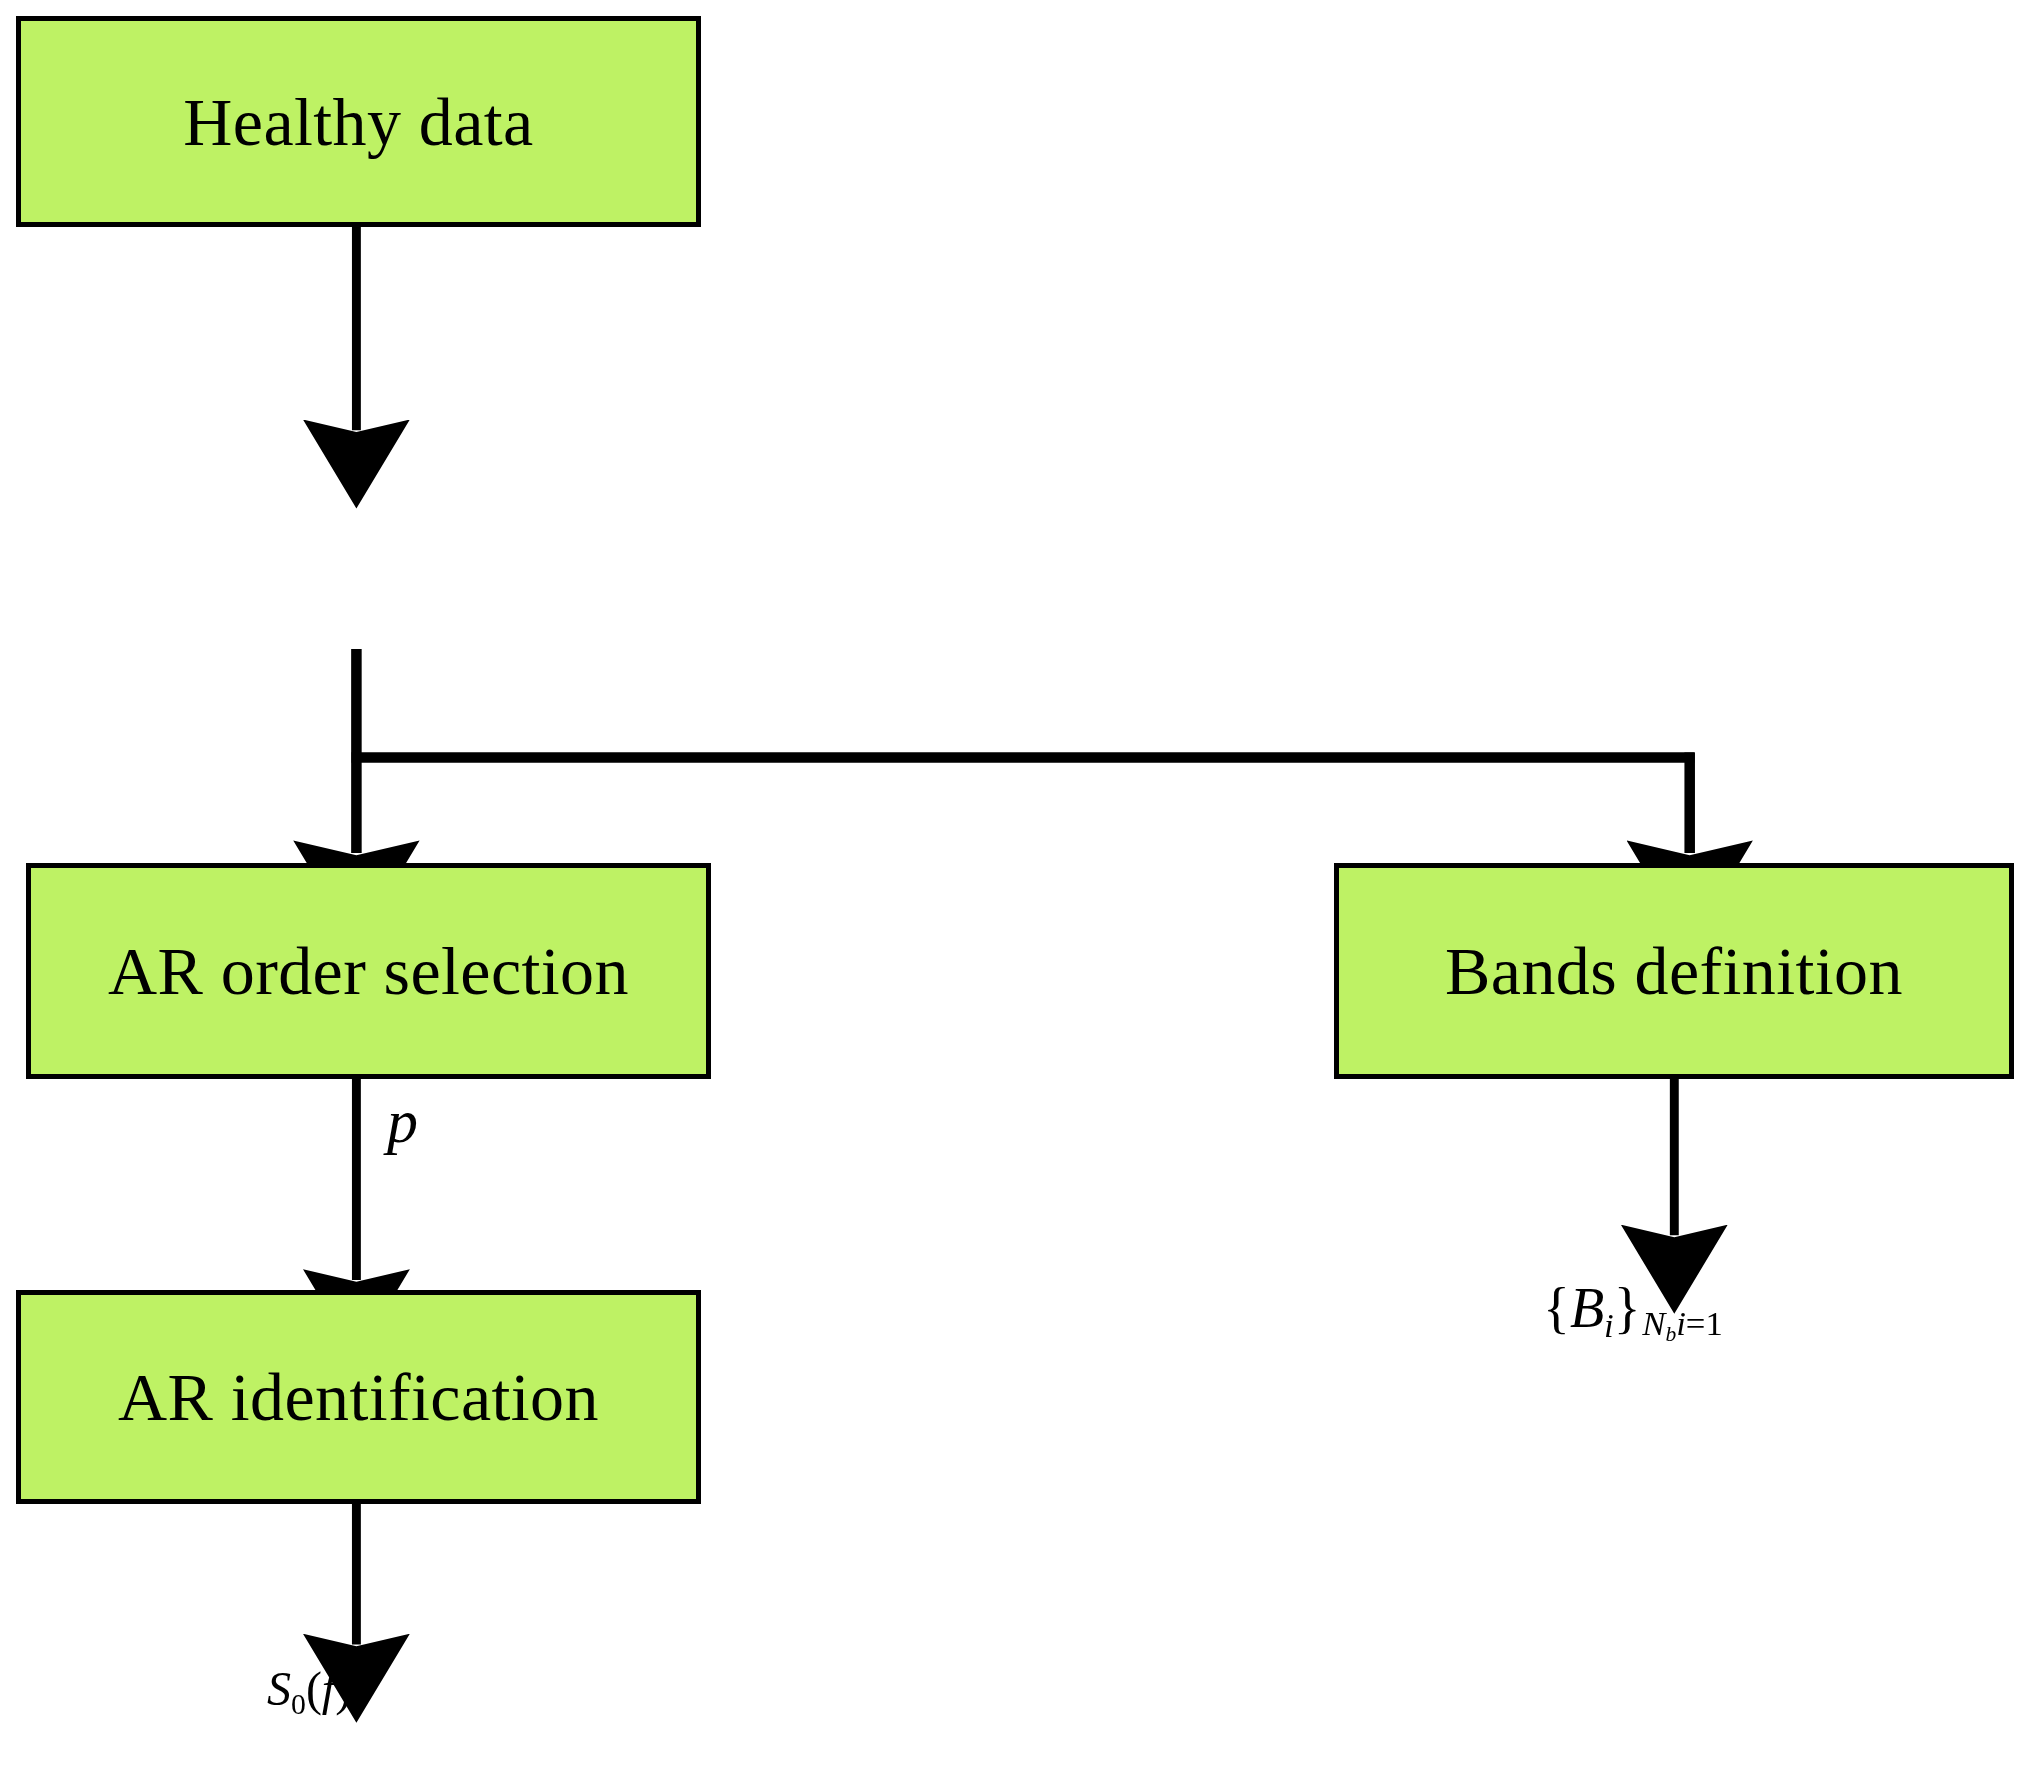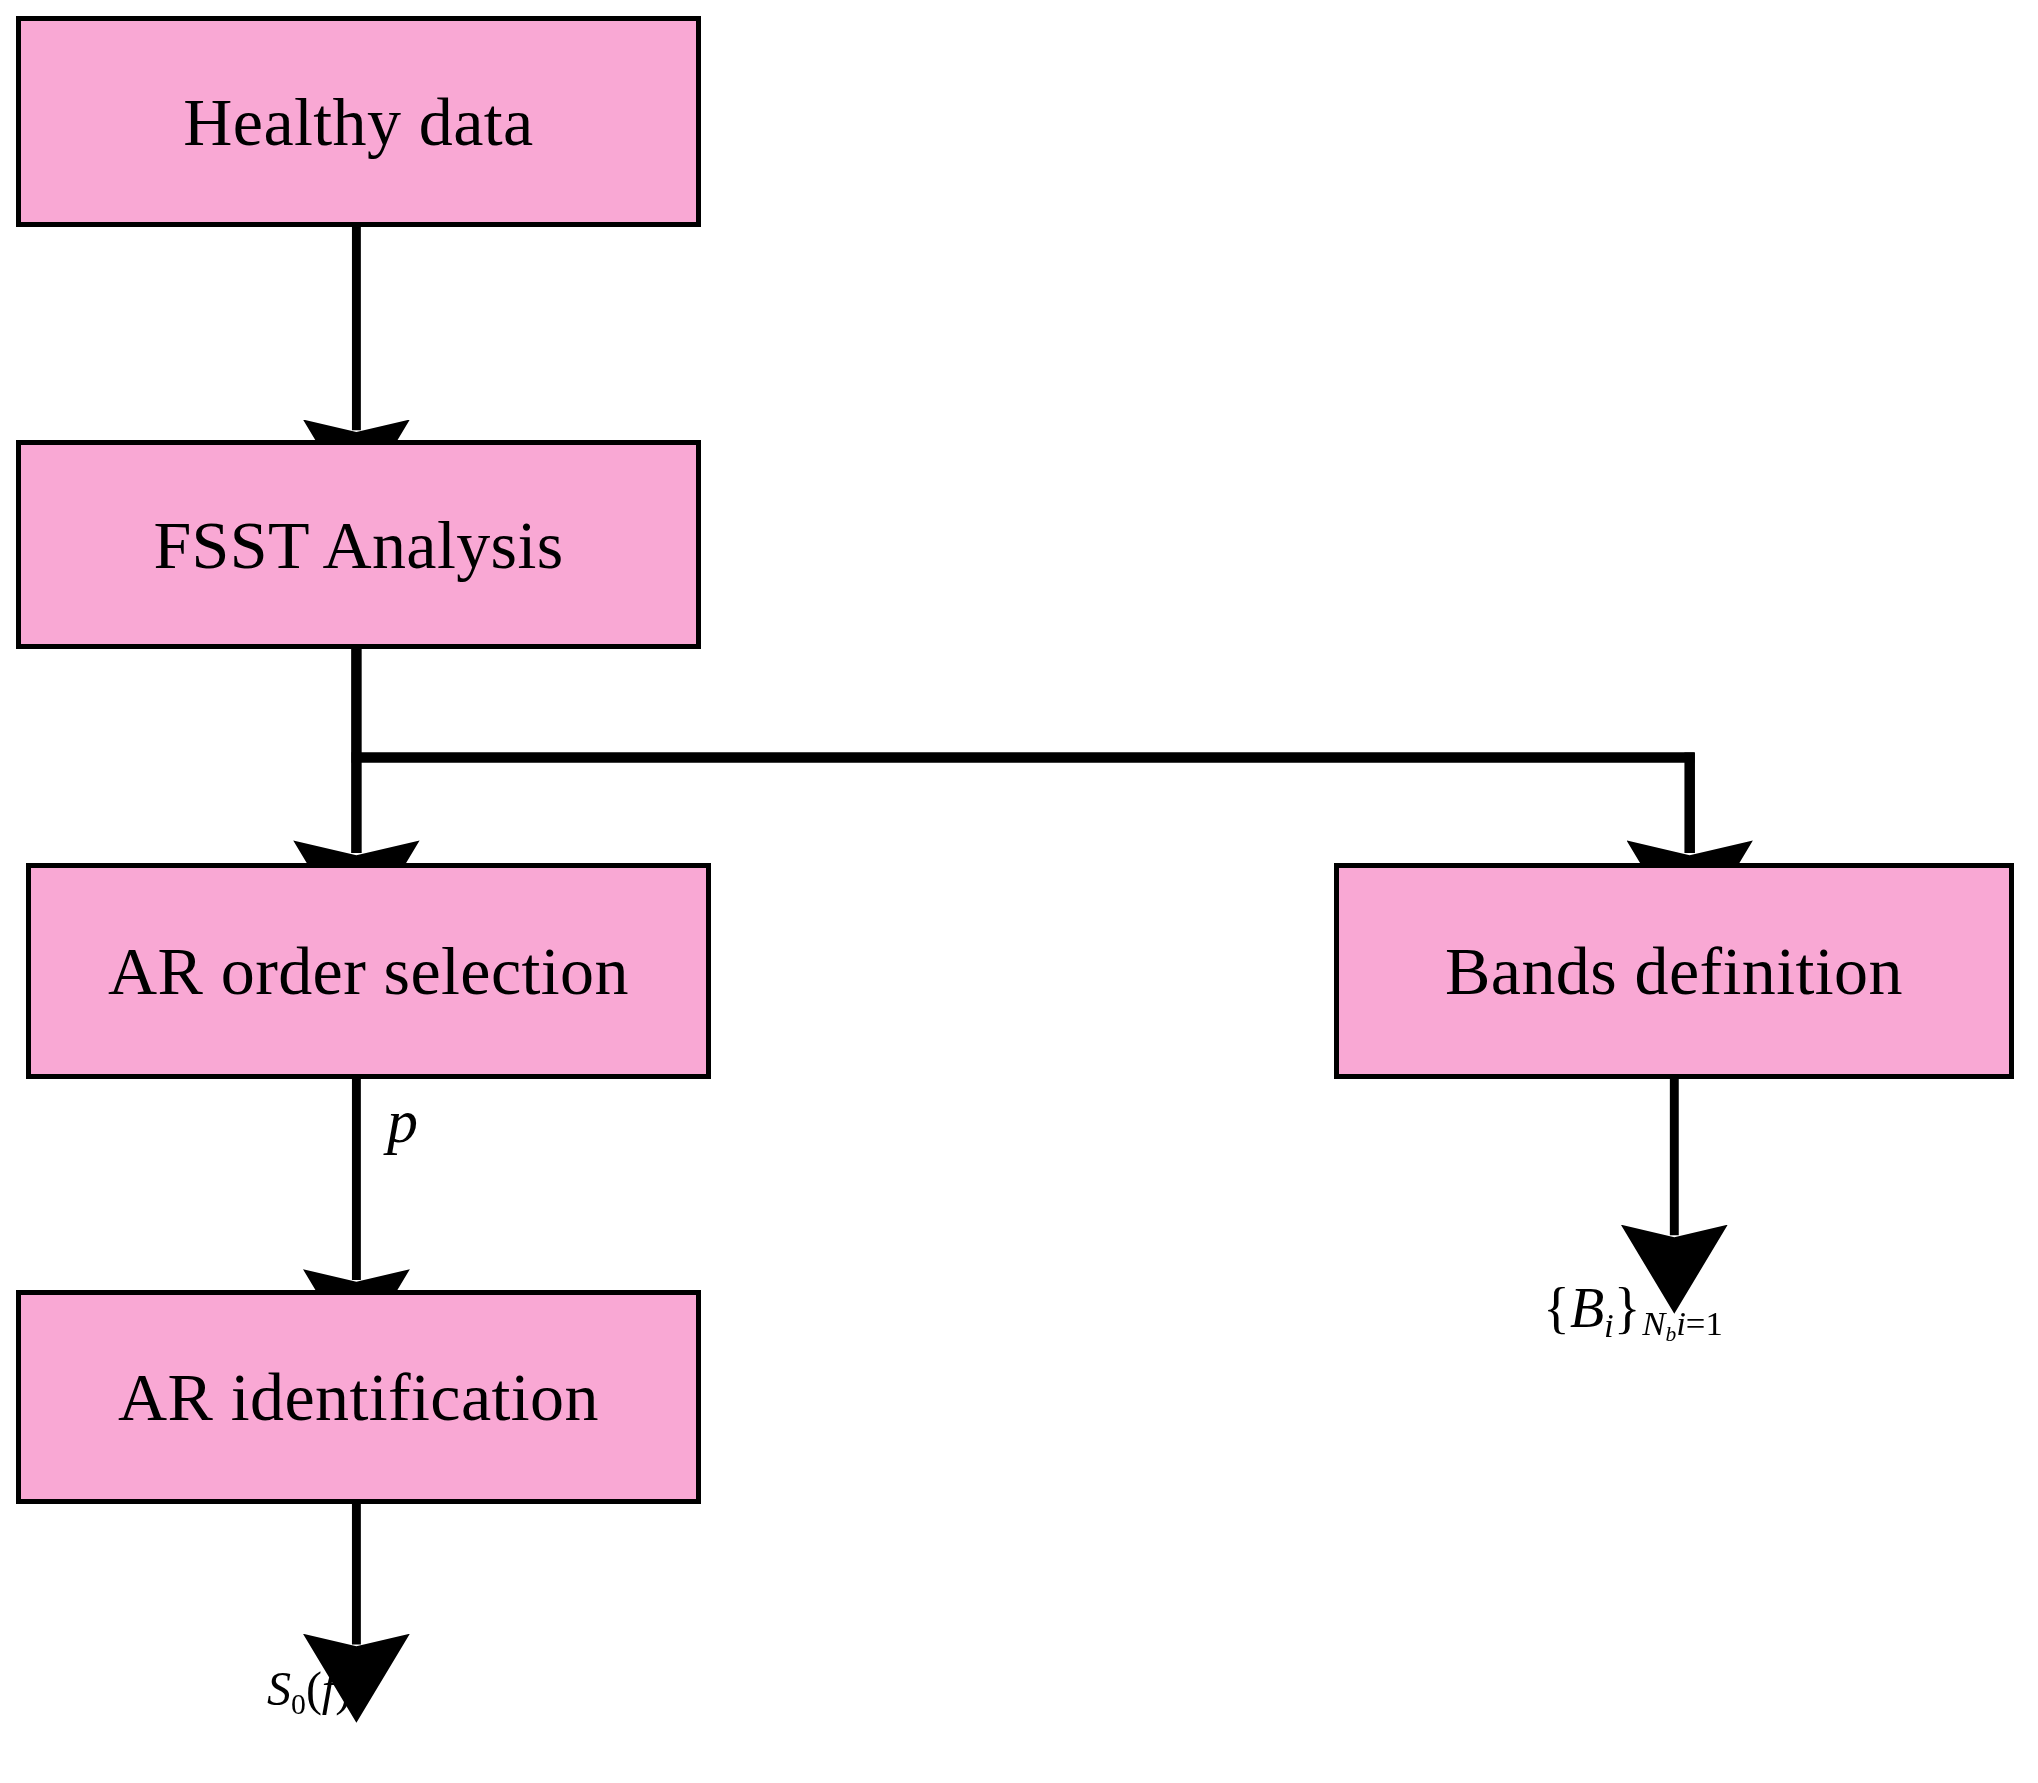--- a/index.html
+++ b/index.html
@@ -6,21 +6,21 @@
   body{font-family:"Liberation Serif","DejaVu Serif",serif;}
   #canvas{
     position:relative;
     width:2038px;height:1783px;
     background:#ffffff;
     overflow:hidden;
   }
   .node{
     position:absolute;
     box-sizing:border-box;
-    background:#f9a8d4;
+    background:#bef264;
     border:5.7px solid #000000;
     display:flex;align-items:center;justify-content:center;
     text-align:center;
   }
   .node-label{
     font-family:"Liberation Serif","DejaVu Serif",serif;
     font-size:68px;
     line-height:1;
     color:#000000;
     white-space:nowrap;
@@ -103,23 +103,20 @@
 
     <line x1="440" y1="1856" x2="440" y2="2030" stroke="#000000" stroke-width="11" marker-end="url(#ah)"></line>
 
     <line x1="2067" y1="1331" x2="2067" y2="1525" stroke="#000000" stroke-width="11" marker-end="url(#ah)"></line>
   </svg>
 
   <div class="node" id="node-healthy-data">
     <span class="node-label">Healthy data</span>
   </div>
 
-  <div class="node" id="node-fsst-analysis">
-    <span class="node-label">FSST Analysis</span>
-  </div>
 
   <div class="node" id="node-ar-order">
     <span class="node-label">AR order selection</span>
   </div>
 
   <div class="node" id="node-bands-def">
     <span class="node-label">Bands definition</span>
   </div>
 
   <div class="node" id="node-ar-ident">

